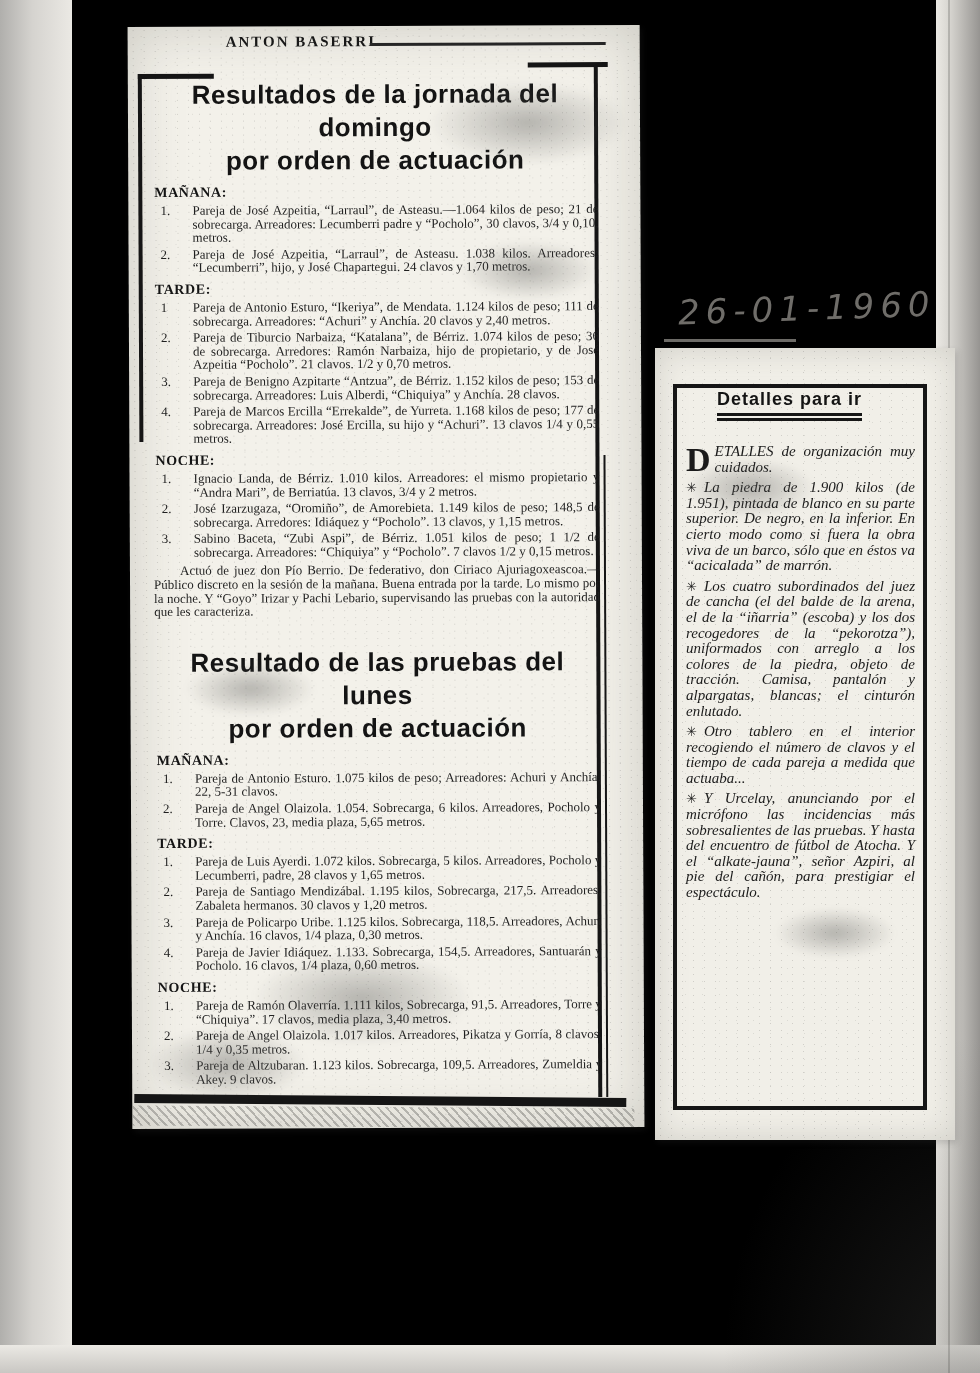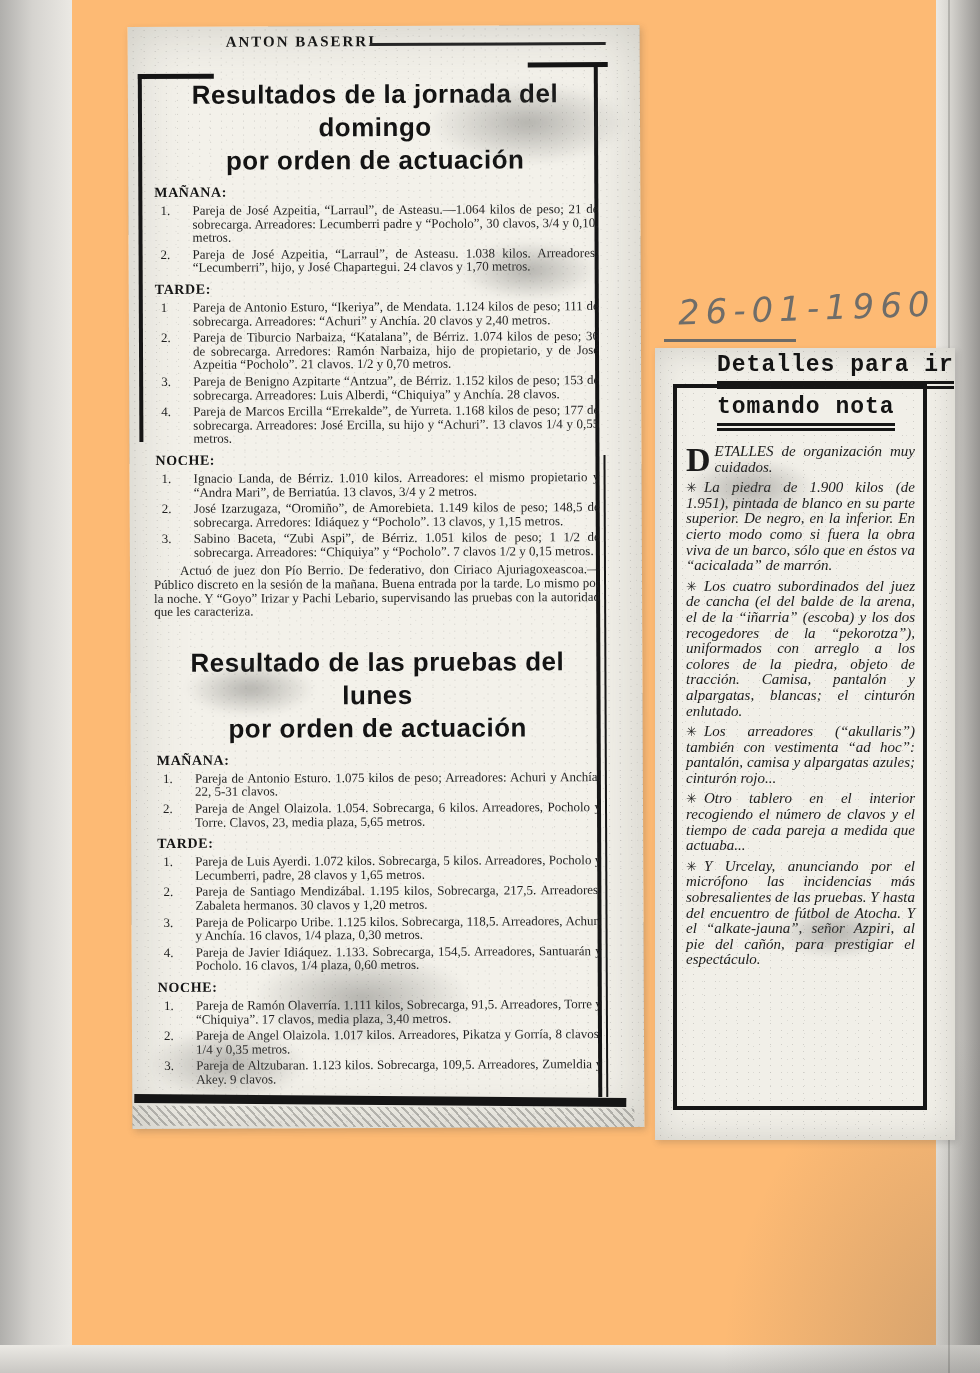--- a/index.html
+++ b/index.html
@@ -1,16 +1,16 @@
 <!DOCTYPE html>
 <html><head>
 <meta charset="utf-8">
 <style>
   html,body{margin:0;padding:0;background:#d8d6d2;}
-  .page{position:relative;width:980px;height:1373px;background:#fdba74;overflow:hidden;
+  .page{position:relative;width:980px;height:1373px;background:#000000;overflow:hidden;
         font-family:"Liberation Serif",serif;color:#1f1f1f;}
   
   .edge-left{position:absolute;left:0;top:0;width:72px;height:100%;
              background:linear-gradient(90deg,#b0afac,#d5d3cf 45%,#ebe9e4);}
   .edge-right{position:absolute;right:0;top:0;width:44px;height:100%;
               background:linear-gradient(270deg,#969491,#d8d6d1 70%,#ebe9e4);}
   .edge-bottom{position:absolute;left:0;bottom:0;width:100%;height:28px;
                background:linear-gradient(0deg,#c9c7c3,#ebe9e4);}
   .corner-shadow{position:absolute;right:0;bottom:0;width:260px;height:340px;
                  background:radial-gradient(ellipse at bottom right,rgba(90,90,88,.28),transparent 70%);}
@@ -54,22 +54,22 @@
   
   .hand-date{position:absolute;left:678px;top:288px;font-family:"DejaVu Sans",sans-serif;
              font-style:italic;font-size:34px;letter-spacing:6px;color:#6f6d69;
              transform:rotate(-2deg);}
   .hand-underline{position:absolute;left:664px;top:339px;width:132px;height:3px;background:#6d6b67;}
 
   
   .clip-right{position:absolute;left:655px;top:348px;width:300px;height:792px;
               background:#f1efe8;overflow:visible;
               box-shadow:inset 0 0 32px rgba(110,110,100,.26),2px 3px 6px rgba(60,60,60,.18);}
-  .rtitle{font-family:Liberation Mono, monospace;font-weight:bold;font-size:23px;
-          color:#141414;letter-spacing:1px;white-space:nowrap;}
+  .rtitle{font-family:Liberation Sans, sans-serif;font-weight:bold;font-size:18px;
+          color:#141414;letter-spacing:1px;white-space:nowrap;margin-top:37px;}
   .rtitle1{position:absolute;left:62px;top:4px;}
   .rule2{height:3px;background:#161616;margin-top:3px;}
   .rule2 + .rule2{margin-top:2px;}
   .rbox{position:absolute;left:18px;top:36px;width:254px;min-height:726px;box-sizing:border-box;
         border:4px solid #161616;padding:56px 8px 12px 9px;}
   .rtitle2{position:absolute;left:52px;top:46px;z-index:2;background:#f1efe8;padding:0 10px 2px;}
   .rp{font-style:italic;font-size:15px;line-height:15.6px;text-align:justify;
       color:#1b1b1b;margin:0 0 5px;}
   .star{font-family:"DejaVu Sans",sans-serif;font-style:normal;font-size:13px;margin-right:7px;}
   .dropcap{float:left;font-size:34px;line-height:27px;font-weight:bold;font-style:normal;
@@ -149,31 +149,25 @@
   <div class="hand-date">26-01-1960</div>
   <div class="hand-underline"></div>
 
   <div class="clip-right">
     <div class="rtitle rtitle1">
       <span>Detalles para ir</span>
       <div class="rule2"></div>
       <div class="rule2"></div>
     </div>
 
-    <div class="rtitle rtitle2">
-      <span>tomando nota</span>
-      <div class="rule2"></div>
-      <div class="rule2"></div>
-    </div>
 
     <div class="rbox">
       <p class="rp"><span class="dropcap">D</span><span>ETALLES de organización muy cuidados.</span></p>
       <p class="rp"><span class="star">✳</span><span>La piedra de 1.900 kilos (de 1.951), pintada de blanco en su parte superior. De negro, en la inferior. En cierto modo como si fuera la obra viva de un barco, sólo que en éstos va “acicalada” de marrón.</span></p>
       <p class="rp"><span class="star">✳</span><span>Los cuatro subordinados del juez de cancha (el del balde de la arena, el de la “iñarria” (escoba) y los dos recogedores de la “pekorotza”), uniformados con arreglo a los colores de la piedra, objeto de tracción. Camisa, pantalón y alpargatas, blancas; el cinturón enlutado.</span></p>
-      <p class="rp"><span class="star">✳</span><span>Los arreadores (“akullaris”) también con vestimenta “ad hoc”: pantalón, camisa y alpargatas azules; cinturón rojo...</span></p>
       <p class="rp"><span class="star">✳</span><span>Otro tablero en el interior recogiendo el número de clavos y el tiempo de cada pareja a medida que actuaba...</span></p>
       <p class="rp"><span class="star">✳</span><span>Y Urcelay, anunciando por el micrófono las incidencias más sobresalientes de las pruebas. Y hasta del encuentro de fútbol de Atocha. Y el “alkate-jauna”, señor Azpiri, al pie del cañón, para prestigiar el espectáculo.</span></p>
     </div>
 
     <div class="speckle"></div>
     <div class="blob" style="left:30px;top:110px;width:130px;height:60px;"></div>
     <div class="blob" style="left:120px;top:560px;width:120px;height:50px;"></div>
   </div>
 </div>
 

